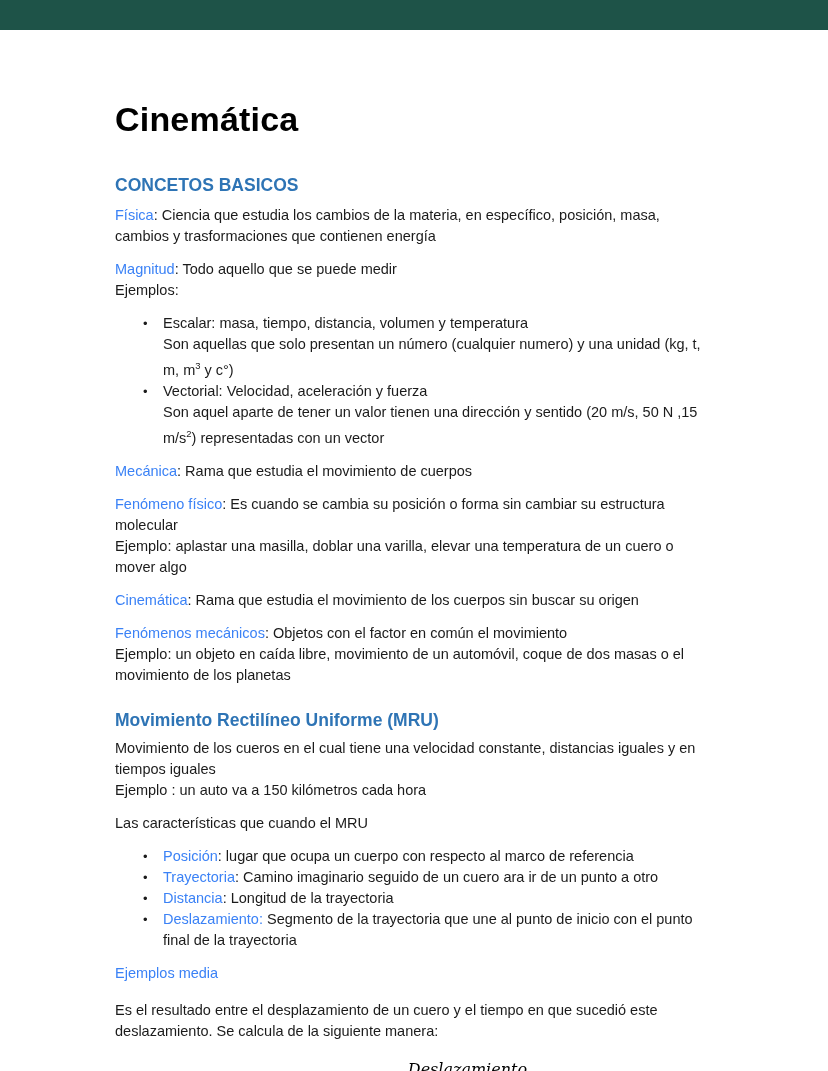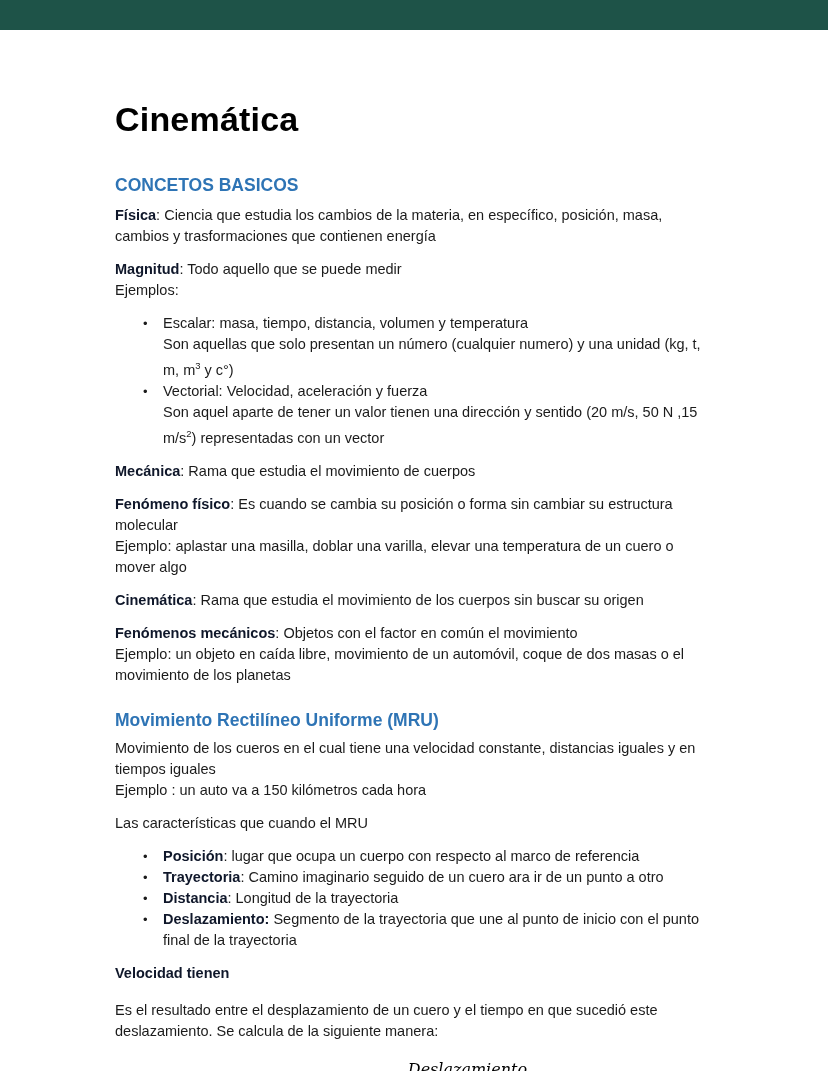--- a/index.html
+++ b/index.html
@@ -30,21 +30,21 @@
     color:#2e74b5;
     margin-bottom:9px;
   }
   .sec-heading.h2 { margin-top:24px; margin-bottom:7px; }
   .para {
     font-size:14.5px;
     line-height:21px;
     margin-bottom:12px;
   }
   .para .line { min-height:21px; }
-  b.term { font-weight:700; color:#0f172a;text-align:right; }
+  b.term { font-weight:400; color:#3b82f6;text-align:right; }
   sup { font-size:0.65em; }
   ul.blist {
     list-style:none;
     margin:0 0 12px 28px;
     font-size:14.5px;
     line-height:21px;
   }
   ul.blist li {
     display:flex;
     align-items:flex-start;
@@ -148,21 +148,21 @@
       <span class="bullet">•</span>
       <div class="li-body"><b class="term">Distancia</b><span>: Longitud de la trayectoria</span></div>
     </li>
     <li>
       <span class="bullet">•</span>
       <div class="li-body"><b class="term">Deslazamiento:</b><span> Segmento de la trayectoria que une al punto de inicio con el punto final de la trayectoria</span></div>
     </li>
   </ul>
 
   <div class="para">
-    <b class="term">Velocidad tienen</b>
+    <b class="term">Ejemplos media</b>
   </div>
 
   <div class="para" style="margin-bottom:18px; margin-top:16px;">Es el resultado entre el desplazamiento de un cuero y el tiempo en que sucedió este deslazamiento. Se calcula de la siguiente manera:</div>
 
   <div class="formula">
     <span>velocidad =</span>
     <span class="frac">
       <span class="num">Deslazamiento</span>
       <span class="den">tiemo</span>
     </span>

